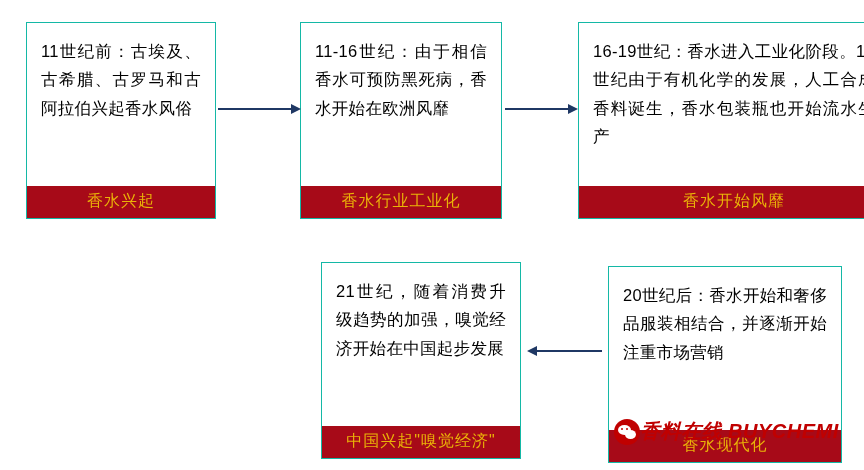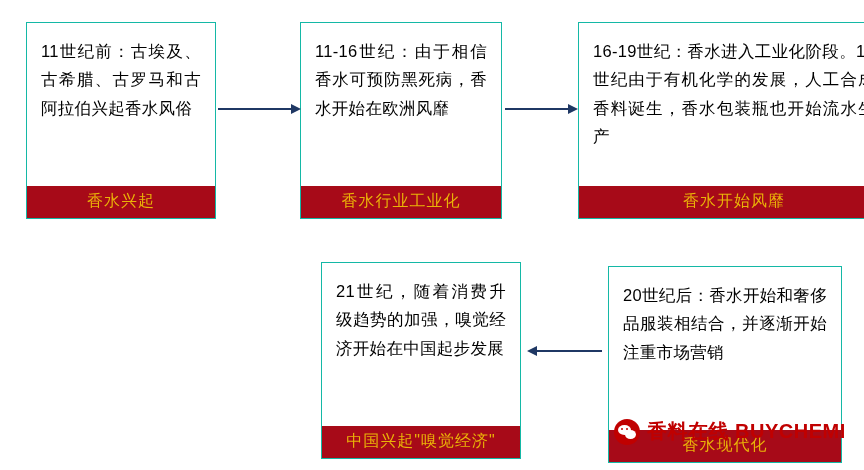--- a/index.html
+++ b/index.html
@@ -90,22 +90,22 @@
   #arrow-2 { left: 505px; top: 108px; width: 64px; }
   #arrow-3 { left: 536px; top: 350px; width: 66px; }
 
   
   .watermark {
     position: absolute;
     left: 614px;
     top: 418px;
     display: flex;
     align-items: center;
-    gap: 7px;
     pointer-events: none;
+    font-style: italic;
   }
   .wechat-badge {
     width: 26px;
     height: 26px;
     border-radius: 50%;
     background: #c00000;
     position: relative;
     flex: 0 0 auto;
   }
   .wechat-badge .bubble-a,

